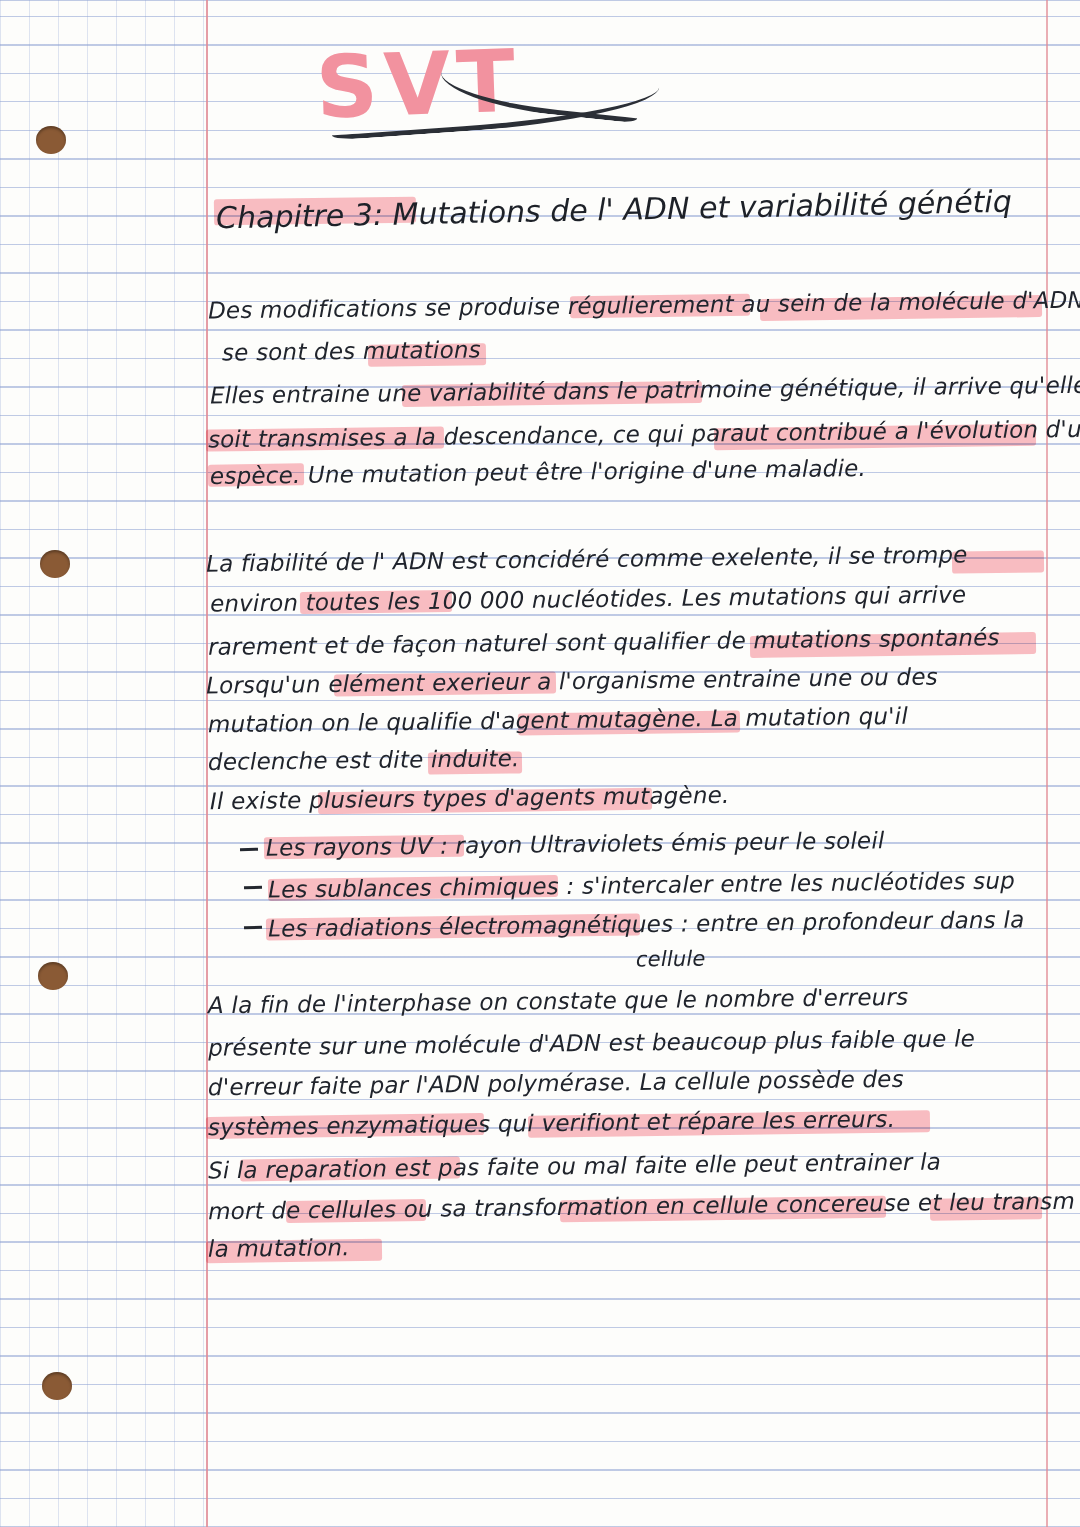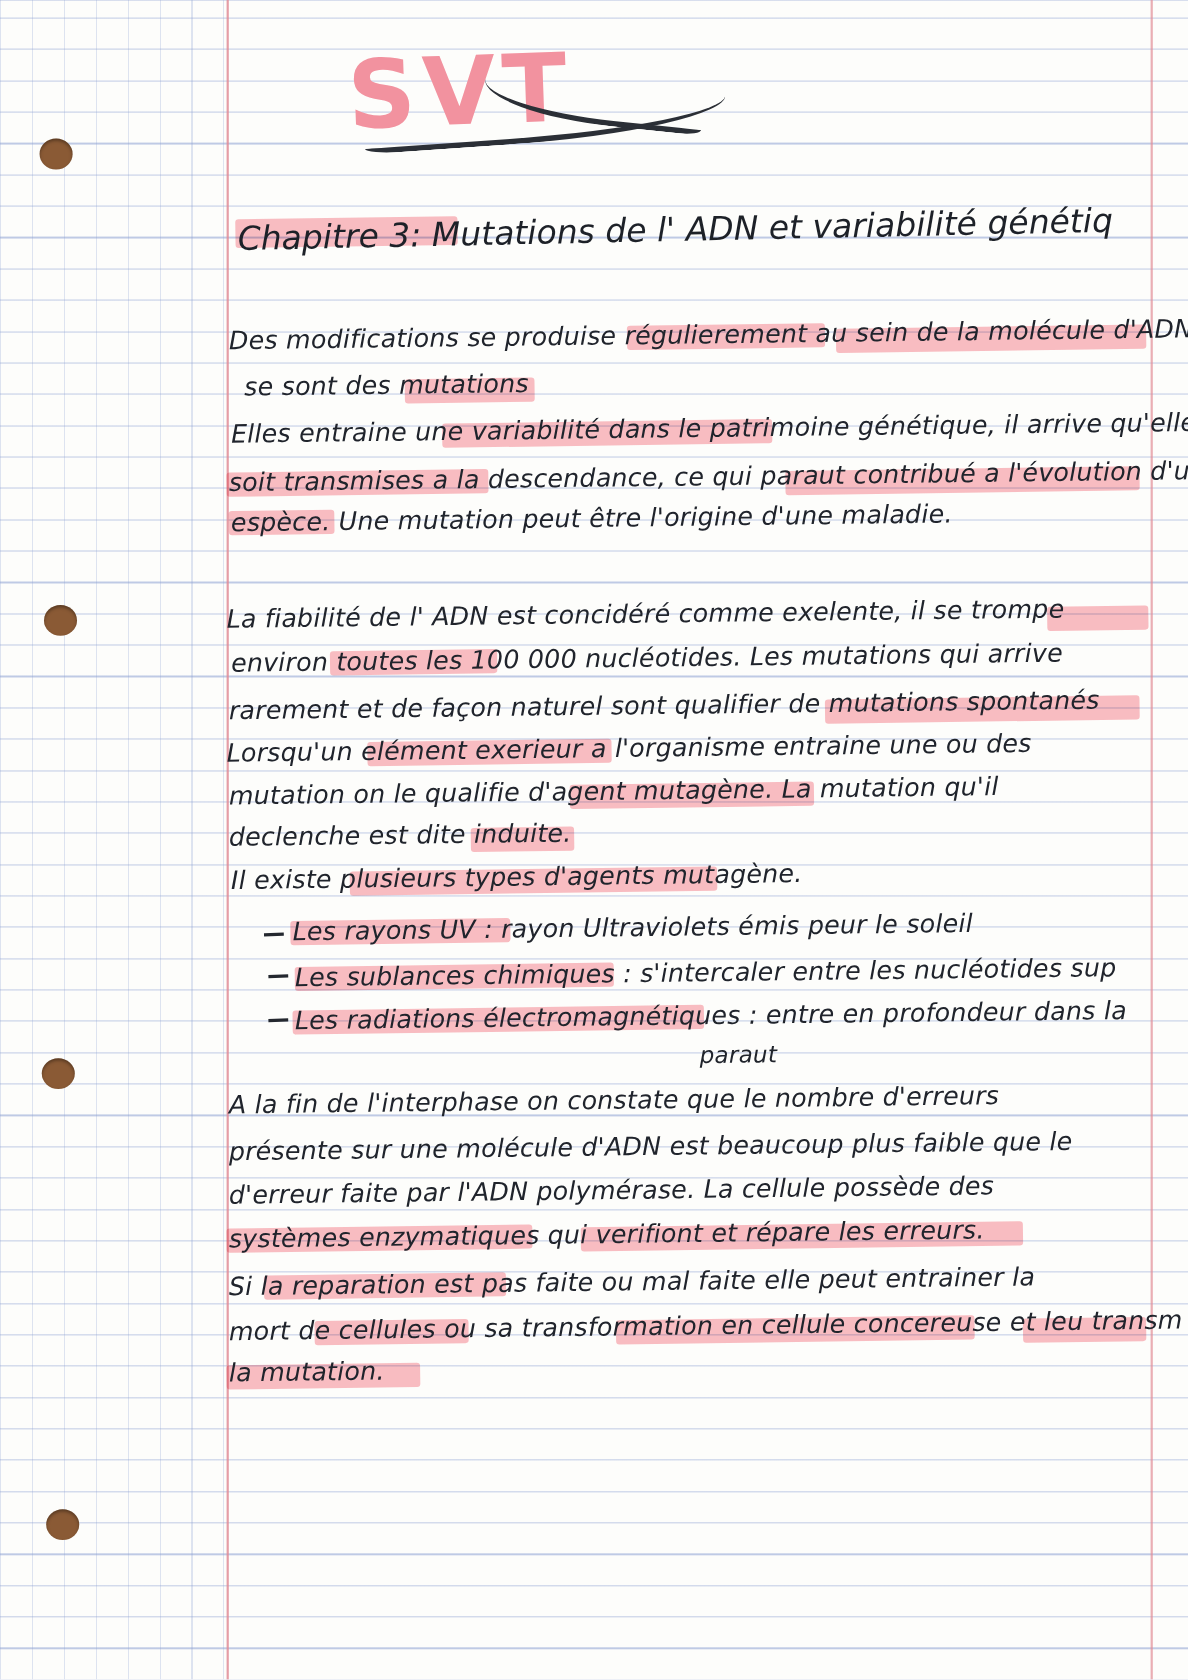--- a/index.html
+++ b/index.html
@@ -195,21 +195,21 @@
     <div class="hw" style="left:266px; top:831px;">Les rayons UV : rayon Ultraviolets émis peur le soleil</div>
 
     <div class="bullet-dash" style="left:244px; top:886px;"></div>
     <div class="hl" style="left:268px; top:877px; width:290px; height:22px;"></div>
     <div class="hw" style="left:268px; top:872px;">Les sublances chimiques : s'intercaler entre les nucléotides sup</div>
 
     <div class="bullet-dash" style="left:244px; top:926px;"></div>
     <div class="hl" style="left:266px; top:916px; width:374px; height:22px;"></div>
     <div class="hw" style="left:268px; top:911px;">Les radiations électromagnétiques : entre en profondeur dans la</div>
 
-    <div class="hw sm" style="left:636px; top:946px;">paraut</div>
+    <div class="hw sm" style="left:636px; top:946px;">cellule</div>
 
     <div class="hw" style="left:208px; top:988px;">A la fin de l'interphase on constate que le nombre d'erreurs</div>
     <div class="hw" style="left:208px; top:1030px;">présente sur une molécule d'ADN est beaucoup plus faible que le</div>
     <div class="hw" style="left:208px; top:1070px;">d'erreur faite par l'ADN polymérase. La cellule possède des</div>
 
     <div class="hl" style="left:206px; top:1115px; width:278px; height:22px;"></div>
     <div class="hl" style="left:528px; top:1113px; width:402px; height:22px;"></div>
     <div class="hw" style="left:208px; top:1110px;">systèmes enzymatiques qui verifiont et répare les erreurs.</div>
 
     <div class="hl" style="left:240px; top:1158px; width:220px; height:22px;"></div>

